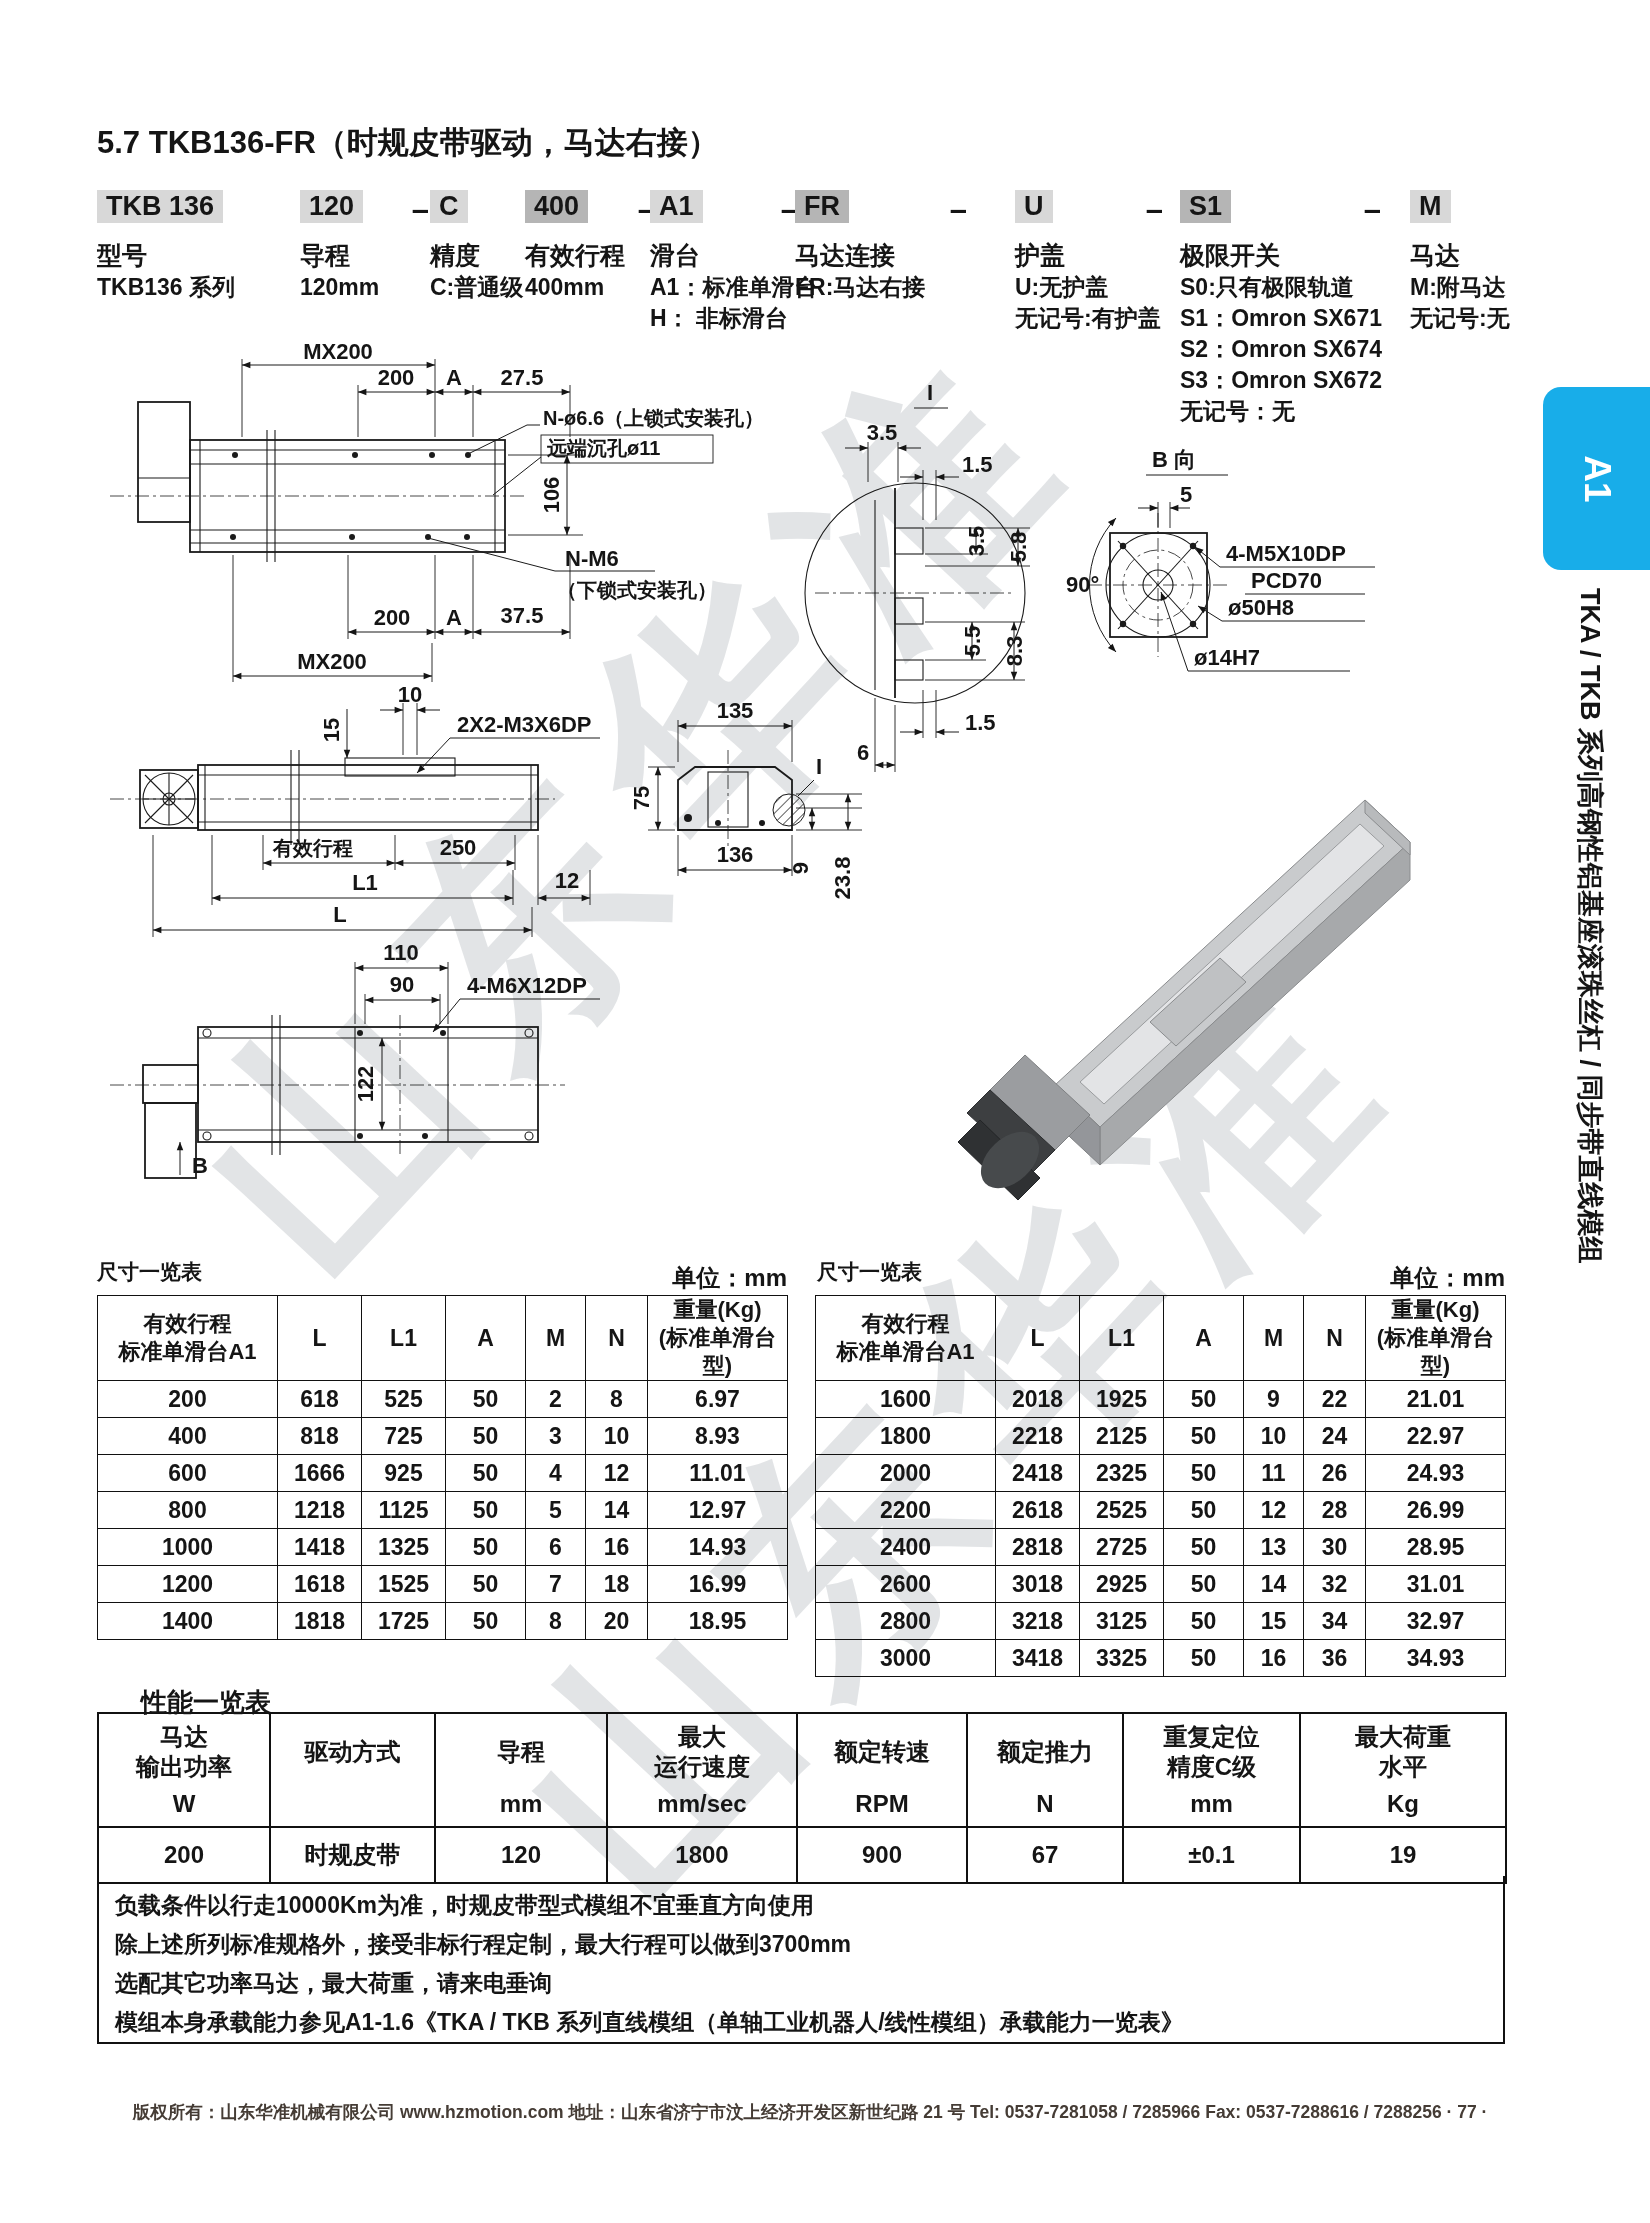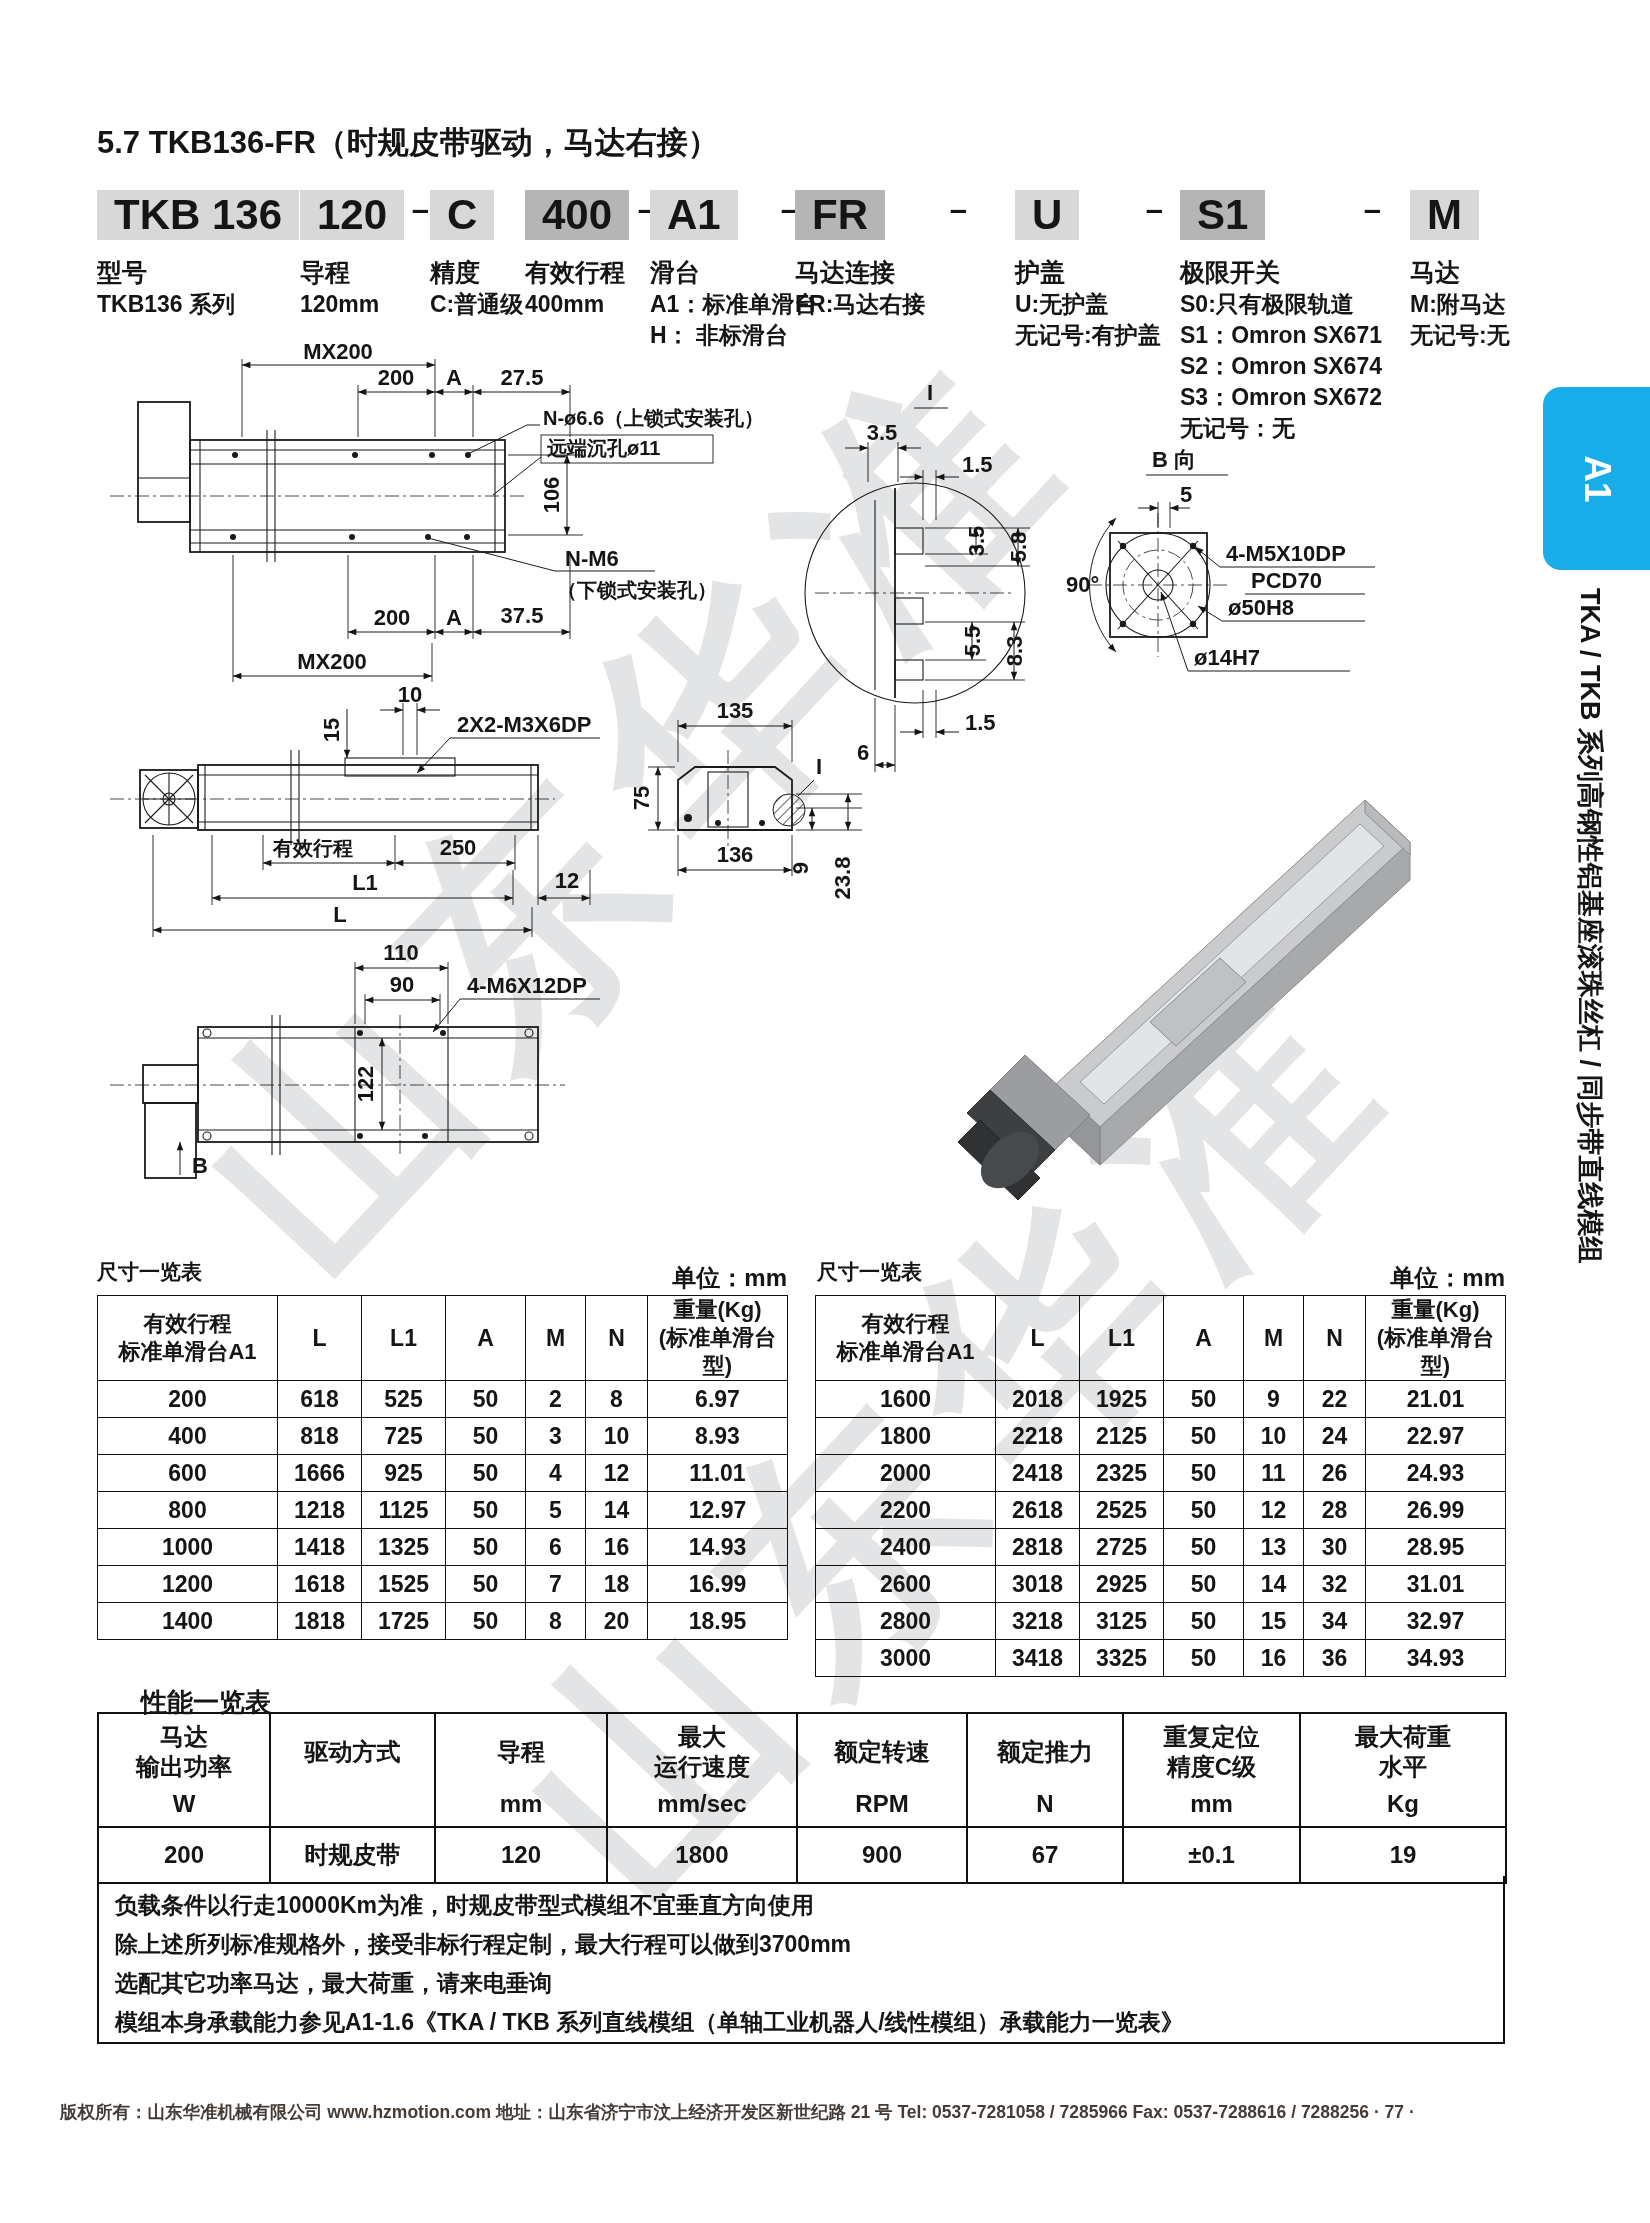--- a/index.html
+++ b/index.html
@@ -5,21 +5,21 @@
   html,body{margin:0;padding:0;background:#ffffff;}
   #page{position:relative;width:1650px;height:2223px;background:#fff;overflow:hidden;
         font-family:"Liberation Sans",sans-serif;color:#151515;}
   .abs{position:absolute;}
   
   .wm{position:absolute;z-index:0;font-size:250px;font-weight:700;white-space:nowrap;
       color:rgba(178,184,190,0.38);letter-spacing:34px;transform:rotate(-47deg);}
   
   #title{left:97px;top:122px;font-size:31px;font-weight:700;z-index:2;}
   .mc-col{position:absolute;top:190px;z-index:2;}
-  .mc-code{display:inline-block;font-size:42px;font-weight:700;padding:1px 17px;background:#d8d8d8;}
+  .mc-code{display:inline-block;font-size:27px;font-weight:700;padding:1px 9px;background:#d8d8d8;}
   .mc-code.dark{background:#b5b5b5;}
   .mc-sep{position:absolute;top:2px;font-size:31px;font-weight:700;}
   .mc-label{margin-top:16px;font-size:25px;font-weight:700;white-space:nowrap;}
   .mc-line{font-size:23px;line-height:31px;white-space:nowrap;font-weight:600;}
   
   svg{position:absolute;z-index:1;overflow:visible;}
   .bd{stroke:#1a1a1a;stroke-width:1.8;fill:none;}
   .bd2{stroke:#1a1a1a;stroke-width:1.1;fill:none;}
   .dl{stroke:#1a1a1a;stroke-width:1;fill:none;}
   .ext{stroke:#1a1a1a;stroke-width:0.9;fill:none;}
@@ -49,21 +49,21 @@
   .perftab th,.perftab td{border:2.2px solid #111;text-align:center;font-weight:600;}
   .perftab th{height:112px;font-size:24px;vertical-align:middle;padding:0;}
   .perftab td{height:52px;font-size:24px;}
   .pth{display:flex;flex-direction:column;height:108px;}
   .pth .lab{flex:1;display:flex;flex-direction:column;justify-content:center;line-height:30px;}
   .pth .hu{height:36px;line-height:32px;}
   #notes{left:97px;top:1876px;width:1408px;height:168px;border:2.2px solid #111;border-top:none;
          box-sizing:border-box;padding:10px 16px;z-index:1;}
   .note-line{font-size:23px;font-weight:600;line-height:39px;white-space:nowrap;}
   
-  #footer{left:60px;top:2100px;width:1500px;text-align:left;font-size:17.5px;font-weight:700;
+  #footer{left:60px;top:2100px;width:1500px;text-align:center;font-size:17.5px;font-weight:700;
           color:#453c35;z-index:2;}
 </style>
 </head>
 <body>
 
 <div id="page">
 
   <div class="wm" style="left:70px;top:640px;">山东华准</div>
   <div class="wm" style="left:390px;top:1265px;">山东华准</div>
 

